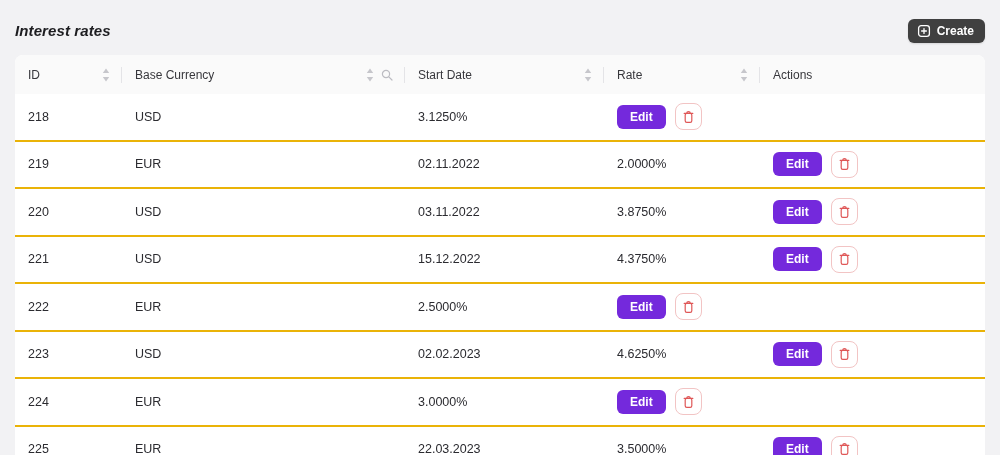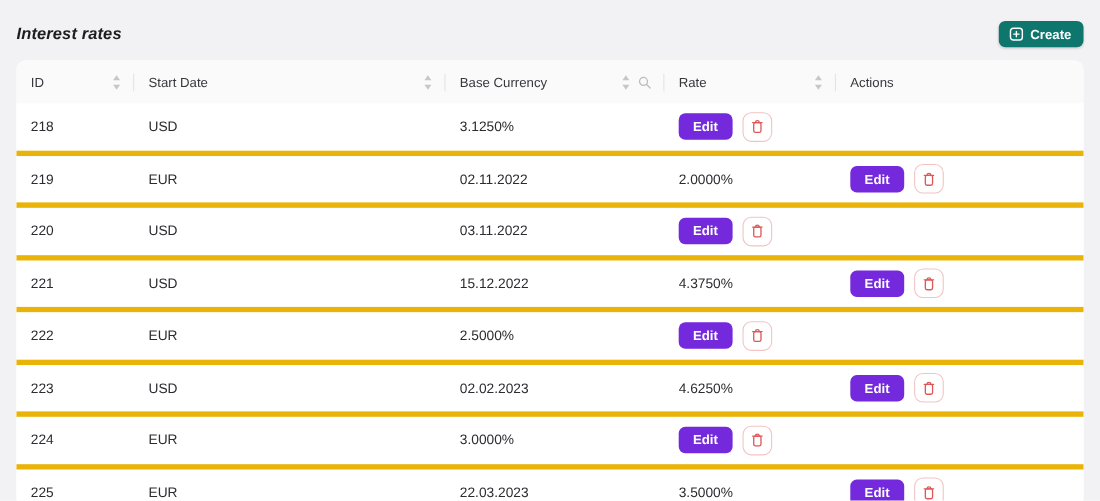--- a/index.html
+++ b/index.html
@@ -24,21 +24,21 @@
     font-size: 15px;
     font-weight: bold;
     color: #1d1d20;
     letter-spacing: 0.1px;
     font-style: italic;
   }
   .create-btn {
     display: inline-flex;
     align-items: center;
     gap: 6px;
-    background: #0f766e;
+    background: #404040;
     color: #fff;
     border: none;
     border-radius: 6px;
     padding: 5px 11px 5px 9px;
     font-size: 12px;
     font-weight: 600;
     font-family: "Liberation Sans", sans-serif;
     cursor: pointer;
     box-shadow: 0 1px 2px rgba(0,0,0,0.12);
   }
@@ -85,21 +85,21 @@
   .th .hicons {
     display: flex;
     align-items: center;
     gap: 7px;
     margin-right: 12px;
   }
   .sorter, .search-ic { display: block; }
 
   .trow {
     height: 47.5px;
-    border-bottom: 5px solid #eab308;
+    border-bottom: 2px solid #eab308;
     background: #fff;
   }
   .td {
     padding-left: 13px;
     font-size: 12.5px;
     color: #2b2b30;
   }
   .td.actions {
     display: flex;
     align-items: center;
@@ -155,46 +155,46 @@
         <span class="spacer"></span>
         <span class="hicons">
           <svg class="sorter" width="8" height="14" viewBox="0 0 8 14">
             <path d="M4 0.5 L7.2 5 H0.8 Z" fill="#c6c6cb"></path>
             <path d="M4 13.5 L0.8 9 H7.2 Z" fill="#c6c6cb"></path>
           </svg>
         </span>
       </div>
 
       <div class="th">
+        <span>Base Currency</span>
+        <span class="spacer"></span>
+        <span class="hicons">
+          <svg class="sorter" width="8" height="14" viewBox="0 0 8 14">
+            <path d="M4 0.5 L7.2 5 H0.8 Z" fill="#c6c6cb"></path>
+            <path d="M4 13.5 L0.8 9 H7.2 Z" fill="#c6c6cb"></path>
+          </svg>
+          <svg class="search-ic" width="12" height="12" viewBox="0 0 12 12" fill="none">
+            <circle cx="5" cy="5" r="3.6" stroke="#bcbcc2" stroke-width="1.2"></circle>
+            <path d="M7.8 7.8 L11 11" stroke="#bcbcc2" stroke-width="1.2" stroke-linecap="round"></path>
+          </svg>
+        </span>
+      </div>
+
+      <div class="th">
         <span>Start Date</span>
         <span class="spacer"></span>
         <span class="hicons">
           <svg class="sorter" width="8" height="14" viewBox="0 0 8 14">
             <path d="M4 0.5 L7.2 5 H0.8 Z" fill="#c6c6cb"></path>
             <path d="M4 13.5 L0.8 9 H7.2 Z" fill="#c6c6cb"></path>
           </svg>
         </span>
       </div>
 
       <div class="th">
-        <span>Base Currency</span>
-        <span class="spacer"></span>
-        <span class="hicons">
-          <svg class="sorter" width="8" height="14" viewBox="0 0 8 14">
-            <path d="M4 0.5 L7.2 5 H0.8 Z" fill="#c6c6cb"></path>
-            <path d="M4 13.5 L0.8 9 H7.2 Z" fill="#c6c6cb"></path>
-          </svg>
-          <svg class="search-ic" width="12" height="12" viewBox="0 0 12 12" fill="none">
-            <circle cx="5" cy="5" r="3.6" stroke="#bcbcc2" stroke-width="1.2"></circle>
-            <path d="M7.8 7.8 L11 11" stroke="#bcbcc2" stroke-width="1.2" stroke-linecap="round"></path>
-          </svg>
-        </span>
-      </div>
-
-      <div class="th">
         <span>Rate</span>
         <span class="spacer"></span>
         <span class="hicons">
           <svg class="sorter" width="8" height="14" viewBox="0 0 8 14">
             <path d="M4 0.5 L7.2 5 H0.8 Z" fill="#c6c6cb"></path>
             <path d="M4 13.5 L0.8 9 H7.2 Z" fill="#c6c6cb"></path>
           </svg>
         </span>
       </div>
 
@@ -238,20 +238,21 @@
           </svg>
         </span>
       </button>
     </div>
   </div>
 
   <div class="trow">
     <div class="td">220</div>
     <div class="td">USD</div>
     <div class="td">03.11.2022</div>
+    <div class="td">3.8750%</div>
     <div class="td actions">
       <button class="edit-btn">Edit</button>
       <button class="delete-btn">
         <span>
           <svg width="13" height="14" viewBox="0 0 13 14" fill="none">
             <path d="M2.2 3.4h8.6" stroke="#df5757" stroke-width="1.2" stroke-linecap="round"></path>
             <path d="M4.8 3.2c0-.9.7-1.6 1.7-1.6s1.7.7 1.7 1.6" stroke="#df5757" stroke-width="1.2"></path>
             <rect x="3.2" y="3.4" width="6.6" height="9" rx="1.6" stroke="#df5757" stroke-width="1.2"></rect>
           </svg>
         </span>

